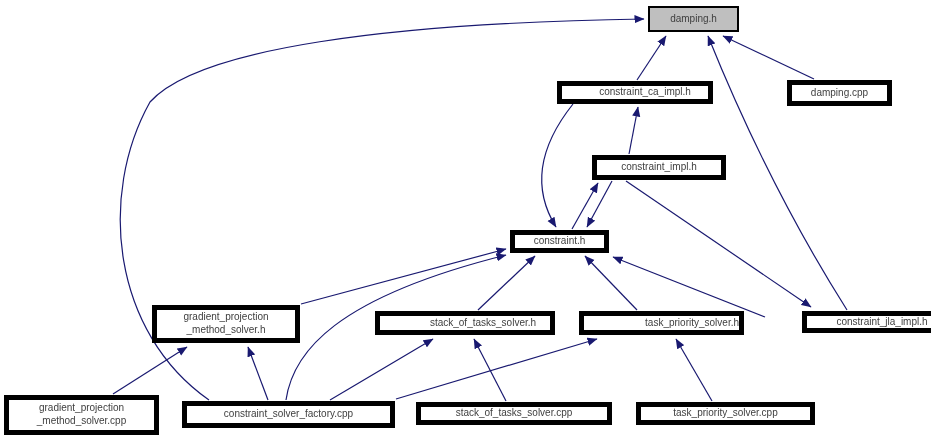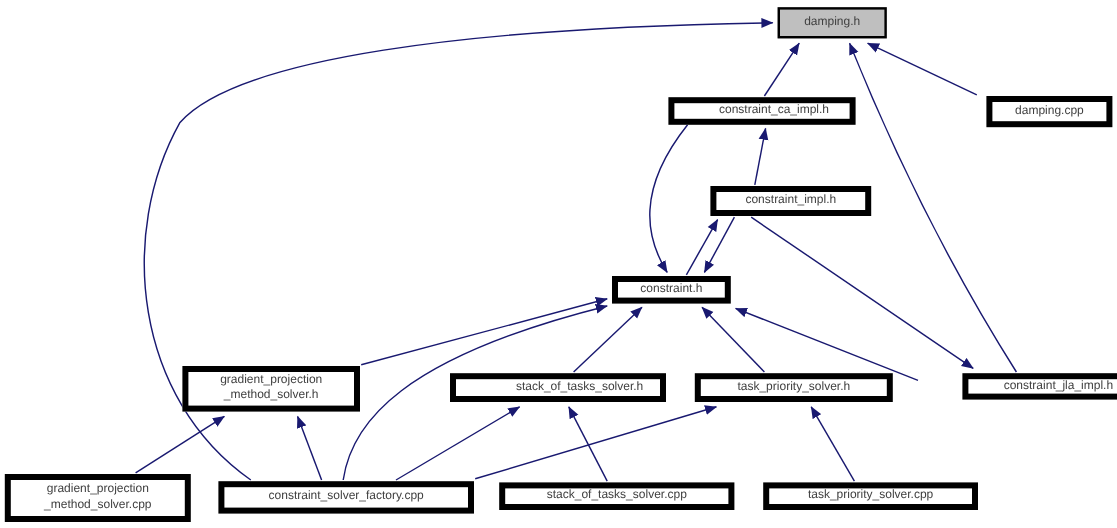--- a/index.html
+++ b/index.html
@@ -45,37 +45,37 @@
         <path d="M 712,401 L 676,339" fill="none" stroke="#191970" stroke-width="1.2" marker-end="url(#arrowhead)"></path>
       </g>
   </svg>
   <div id="nodes">
       <div class="node highlighted" style="left: 648px; top: 6px; width: 91px; height: 26px;">
         <span>damping.h</span>
       </div>
       <div class="node" style="left: 557px; top: 81px; width: 156px; height: 23px; padding-left: 20px;">
         <span>constraint_ca_impl.h</span>
       </div>
-      <div class="node" style="left: 787px; top: 80px; width: 105px; height: 26px; margin-left: 35px;">
+      <div class="node" style="left: 787px; top: 80px; width: 105px; height: 26px;">
         <span>damping.cpp</span>
       </div>
       <div class="node" style="left: 573px; top: 155px; width: 134px; height: 25px; margin-left: 19px;">
         <span>constraint_impl.h</span>
       </div>
       <div class="node" style="left: 510px; top: 230px; width: 99px; height: 23px;">
         <span>constraint.h</span>
       </div>
       <div class="node" style="left: 152px; top: 305px; width: 148px; height: 38px;">
         <span>gradient_projection</span>
         <span>_method_solver.h</span>
       </div>
       <div class="node" style="left: 375px; top: 311px; width: 180px; height: 24px; padding-left: 36px;">
         <span>stack_of_tasks_solver.h</span>
       </div>
-      <div class="node" style="left: 579px; top: 311px; width: 165px; height: 24px;">
+      <div class="node" style="left: 579px; top: 311px; width: 165px; height: 24px; align-items: flex-end;">
         <span>task_priority_solver.h</span>
       </div>
       <div class="node" style="left: 802px; top: 311px; width: 160px; height: 22px;">
         <span>constraint_jla_impl.h</span>
       </div>
       <div class="node" style="left: 4px; top: 395px; width: 155px; height: 40px;">
         <span>gradient_projection</span>
         <span>_method_solver.cpp</span>
       </div>
       <div class="node" style="left: 182px; top: 401px; width: 213px; height: 27px;">

